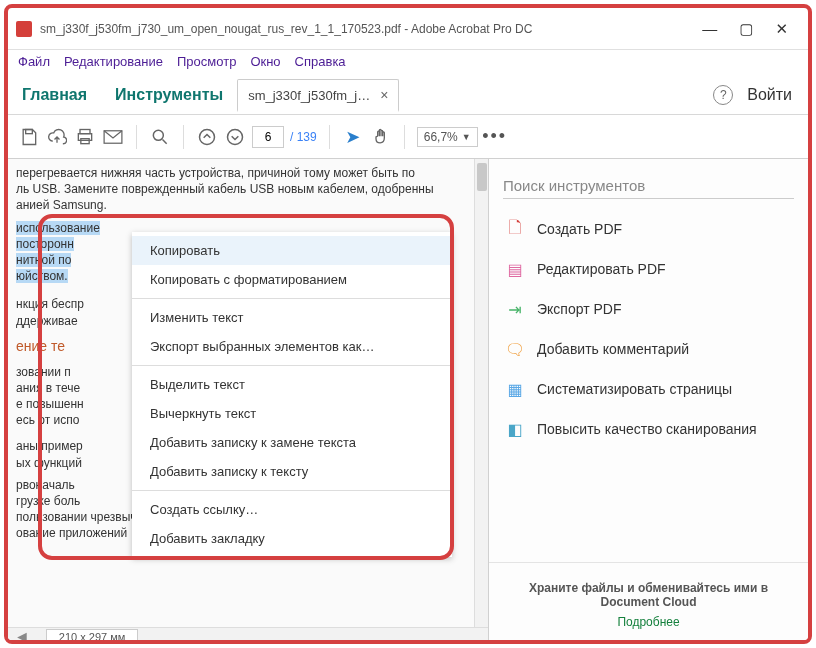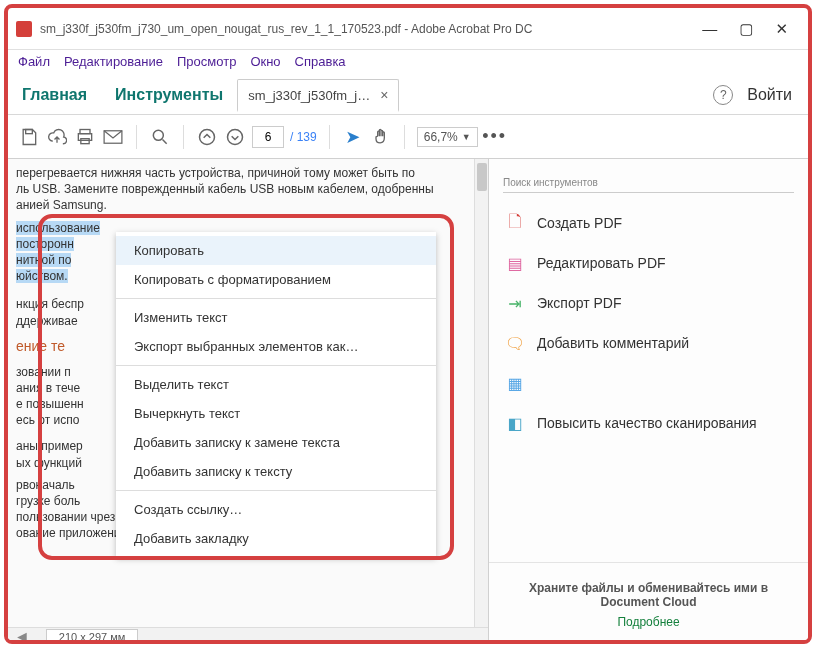--- a/index.html
+++ b/index.html
@@ -24,27 +24,27 @@
 .mainarea { display: flex; height: calc(100% - 34px - 28px - 40px - 44px); }
 .docpane { flex: 1; position: relative; overflow: hidden; background: #fafafa; }
 .doccontent { padding: 6px 8px; font-size: 12px; color: #333; line-height: 1.35; }
 .doccontent .hl { background: #b7d9f5; }
 .doccontent .sectiontitle { color: #c05a2a; font-size: 14px; margin-top: 8px; }
 .hscroll { position: absolute; bottom: 0; left: 0; right: 0; height: 18px; background: #f2f2f2; border-top: 1px solid #ddd; display: flex; align-items: center; }
 .hscroll .sizelab { font-size: 11px; color: #555; border: 1px solid #ccc; padding: 1px 12px; background: #fff; margin-left: 10px; }
 .vscroll { position: absolute; top: 0; right: 0; width: 14px; height: calc(100% - 18px); background: #f2f2f2; border-left: 1px solid #ddd; }
 .vscroll .thumb { position: absolute; top: 4px; left: 2px; width: 10px; height: 28px; background: #c8c8c8; border-radius: 2px; }
 .rightpane { width: 320px; border-left: 1px solid #d0d0d0; display: flex; flex-direction: column; background: #fdfdfd; }
-.search { margin: 14px 14px 10px; border-bottom: 1px solid #ccc; padding: 4px 0; font-size: 10px; color: #888; }
+.search { margin: 14px 14px 10px; border-bottom: 1px solid #ccc; padding: 4px 0; font-size: 15px; color: #888; }
 .toolitem { display: flex; align-items: center; gap: 12px; padding: 10px 16px; font-size: 14px; color: #333; }
 .toolitem .ticon { width: 20px; height: 20px; display:flex; align-items:center; justify-content:center; font-size:16px;}
 .ticon.c-red{color:#d43f3a} .ticon.c-pink{color:#df6aa2} .ticon.c-green{color:#4ab56b} .ticon.c-orange{color:#f0a040} .ticon.c-blue{color:#5aa8e6} .ticon.c-teal{color:#4aa6c8}
 .cloudbox { margin-top: auto; padding: 18px 14px 16px; text-align: center; font-size: 12px; color: #555; border-top: 1px solid #e4e4e4; }
 .cloudbox .link { color: #15803d; margin-top: 6px; }
-.context-menu { position: absolute; top: 224px; left: 108px; width: 320px; background: #fff; box-shadow: 0 2px 6px rgba(0,0,0,0.25); padding: 4px 0; font-size: 13px; color: #333; }
+.context-menu { position: absolute; top: 224px; left: 124px; width: 320px; background: #fff; box-shadow: 0 2px 6px rgba(0,0,0,0.25); padding: 4px 0; font-size: 13px; color: #333; }
 .context-menu .mi { padding: 7px 18px; }
 .context-menu .mi.hover { background: #eaf3fb; }
 .context-menu .sep { height: 1px; background: #ddd; margin: 4px 0; }
 .red-rect { position: absolute; border: 4px solid #d54040; border-radius: 14px; top: 206px; left: 30px; width: 416px; height: 346px; pointer-events: none; }
 .help-icon{border:1.5px solid #888;border-radius:50%;width:20px;height:20px;display:flex;align-items:center;justify-content:center;font-size:12px;color:#666;}
 svg { display: block; }
 </style>
 </head>
 <body>
 
@@ -198,20 +198,21 @@
       <div class="toolitem">
           <div class="ticon c-green">⇥</div>
           <span>Экспорт PDF</span>
         </div>
       <div class="toolitem">
           <div class="ticon c-orange">🗨</div>
           <span>Добавить комментарий</span>
         </div>
       <div class="toolitem">
           <div class="ticon c-blue">▦</div>
+          <span>Систематизировать страницы</span>
         </div>
       <div class="toolitem">
           <div class="ticon c-teal">◧</div>
           <span>Повысить качество сканирования</span>
         </div>
       <div class="cloudbox">
         <div style="font-weight:600;">Храните файлы и обменивайтесь ими в Document Cloud</div>
         <div class="link">Подробнее</div>
       </div>
     </div>

